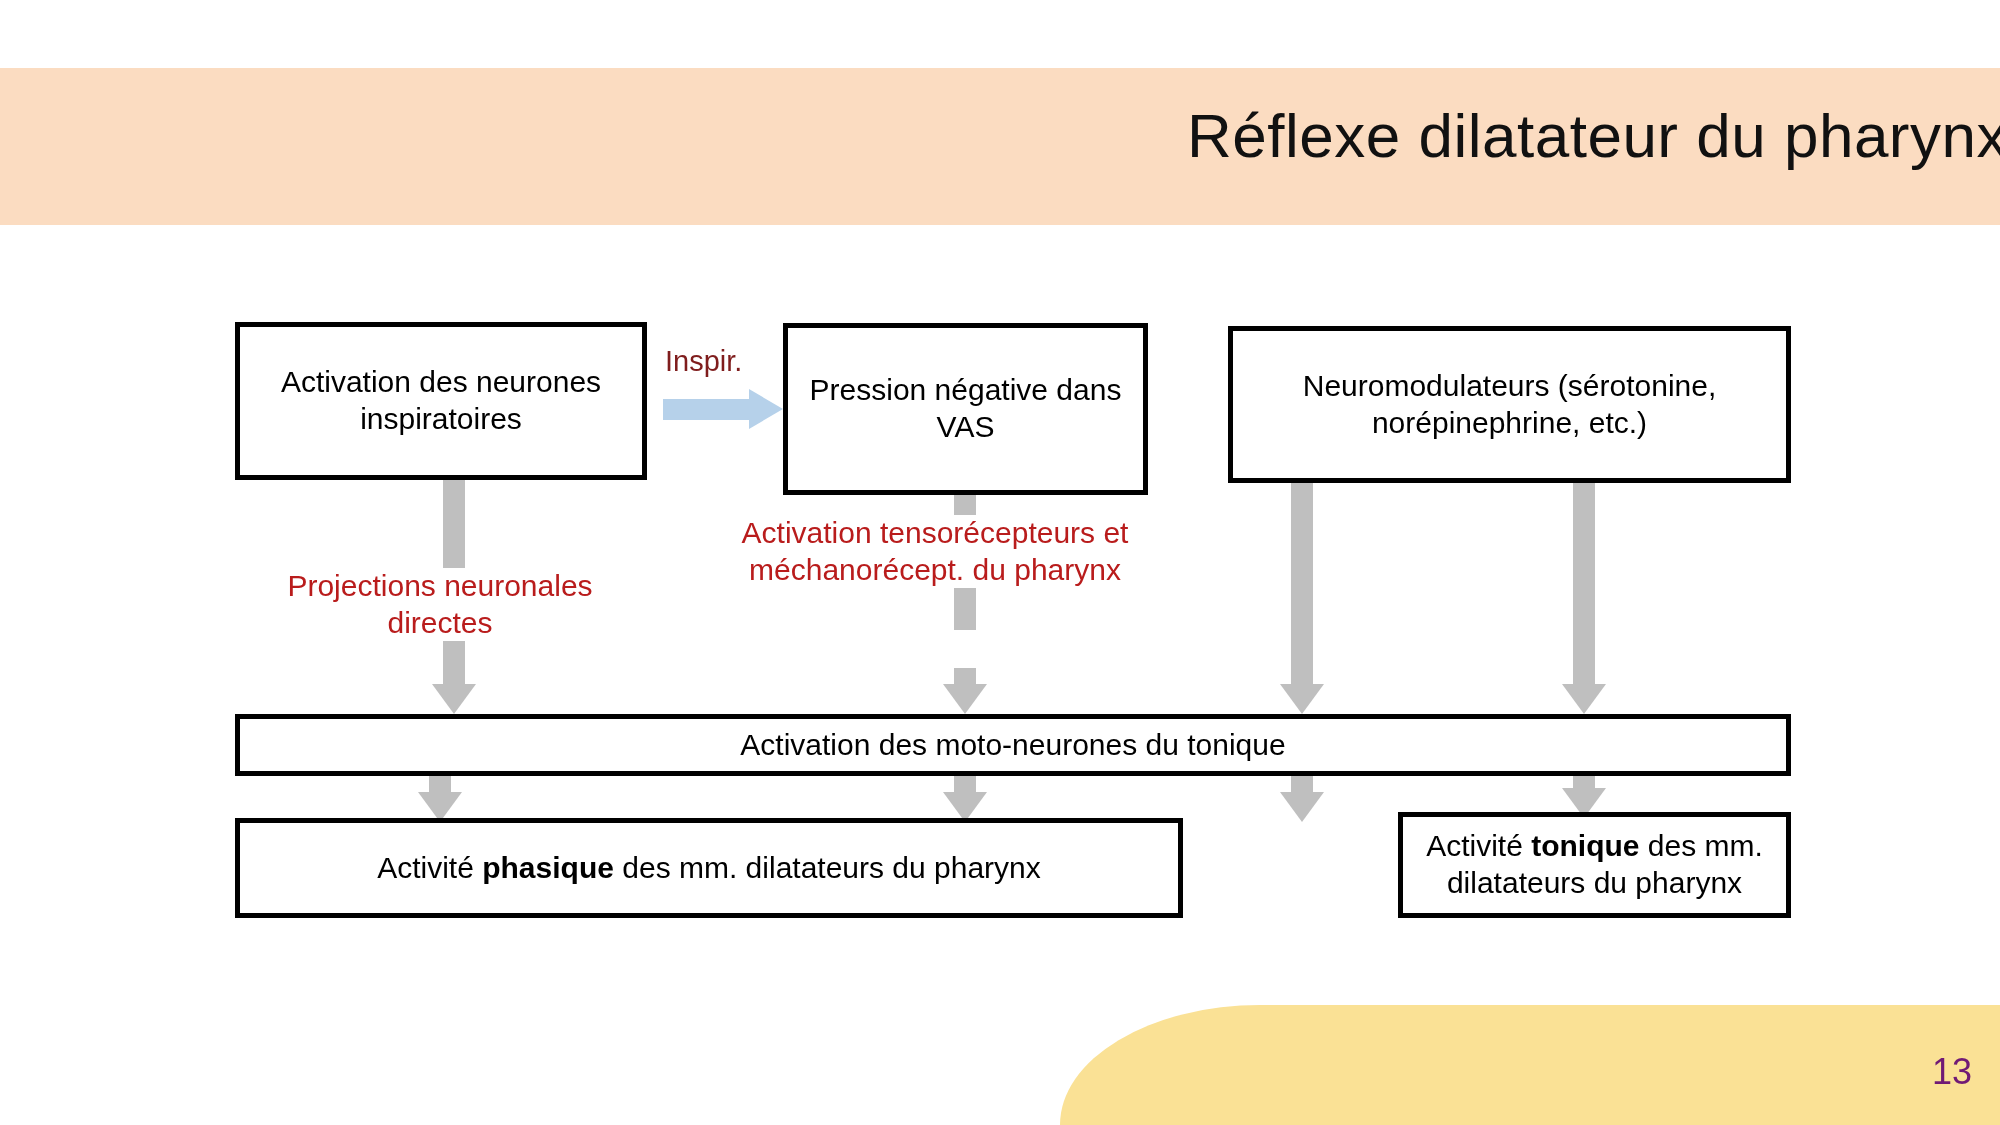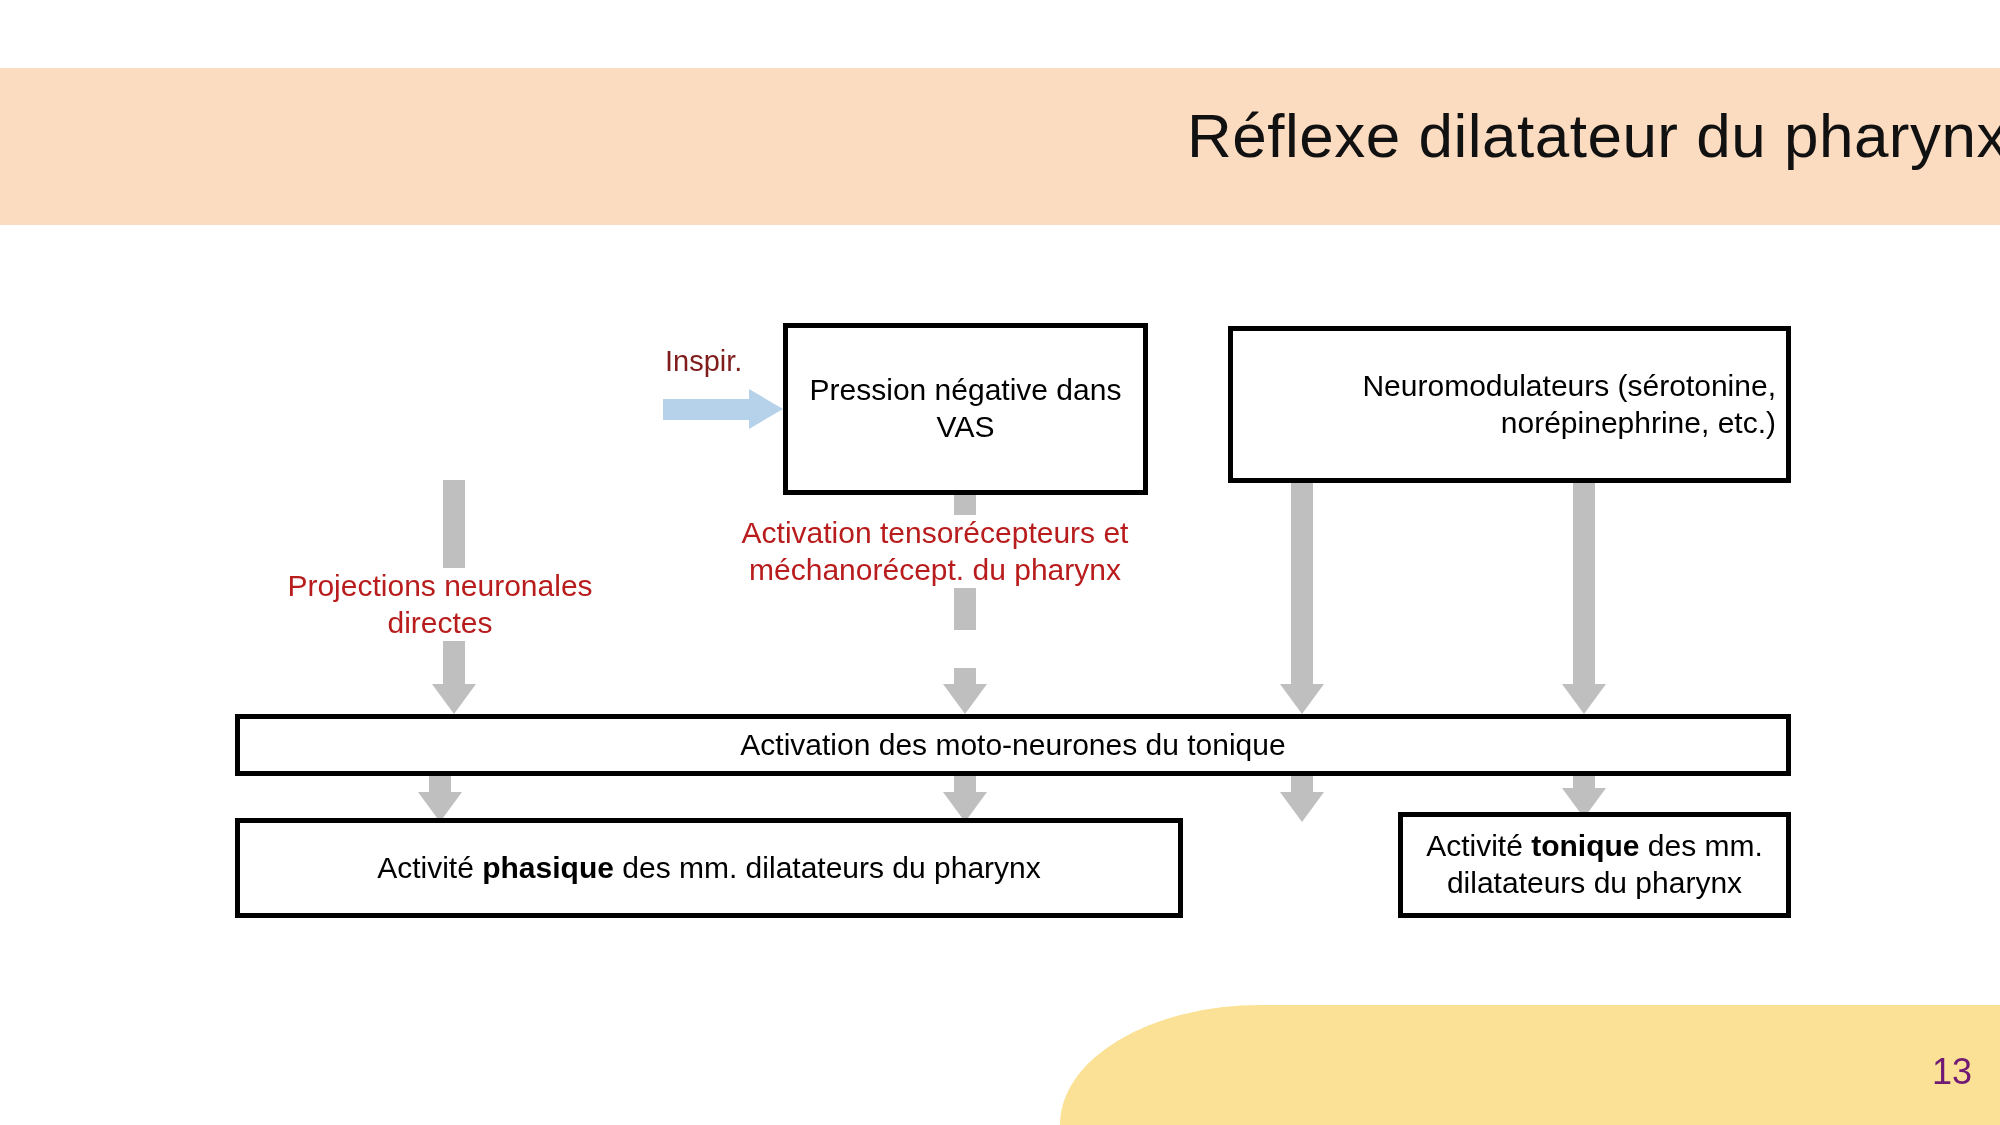--- a/index.html
+++ b/index.html
@@ -53,21 +53,21 @@
     text-align: center;
     color: #000000;
     line-height: 1.22;
     z-index: 5;
   }
   .box-text { display: block; padding: 0 10px; }
 
   
   #box-inspiratory   { left: 235px;  top: 322px; width: 412px; height: 158px; font-size: 30px; }
   #box-pressure      { left: 783px;  top: 323px; width: 365px; height: 172px; font-size: 30px; }
-  #box-neuromod      { left: 1228px; top: 326px; width: 563px; height: 157px; font-size: 30px; text-align: right; }
+  #box-neuromod      { left: 1228px; top: 326px; width: 563px; height: 157px; font-size: 30px; }
   #box-motoneurons   { left: 235px;  top: 714px; width: 1556px; height: 62px;  font-size: 30px; }
   #box-phasic        { left: 235px;  top: 818px; width: 948px; height: 100px; font-size: 30px; }
   #box-tonic         { left: 1398px; top: 812px; width: 393px; height: 106px; font-size: 30px; }
 
   
   .label {
     position: absolute;
     text-align: center;
     color: #b91c1c;
     font-size: 30px;
@@ -215,20 +215,23 @@
     <div class="shaft" style="height:12px;"></div>
     <div class="head"></div>
   </div>
 
   <div id="arrow-inspir">
     <div class="h-shaft"></div>
     <div class="h-head"></div>
   </div>
   <div id="label-inspir">Inspir.</div>
 
+  <div class="box" id="box-inspiratory">
+    <span class="box-text">Activation des neurones inspiratoires</span>
+  </div>
 
   <div class="box" id="box-pressure">
     <span class="box-text">Pression négative dans VAS</span>
   </div>
 
   <div class="box" id="box-neuromod">
     <span class="box-text">Neuromodulateurs (sérotonine, norépinephrine, etc.)</span>
   </div>
 
   <div class="box" id="box-motoneurons">

